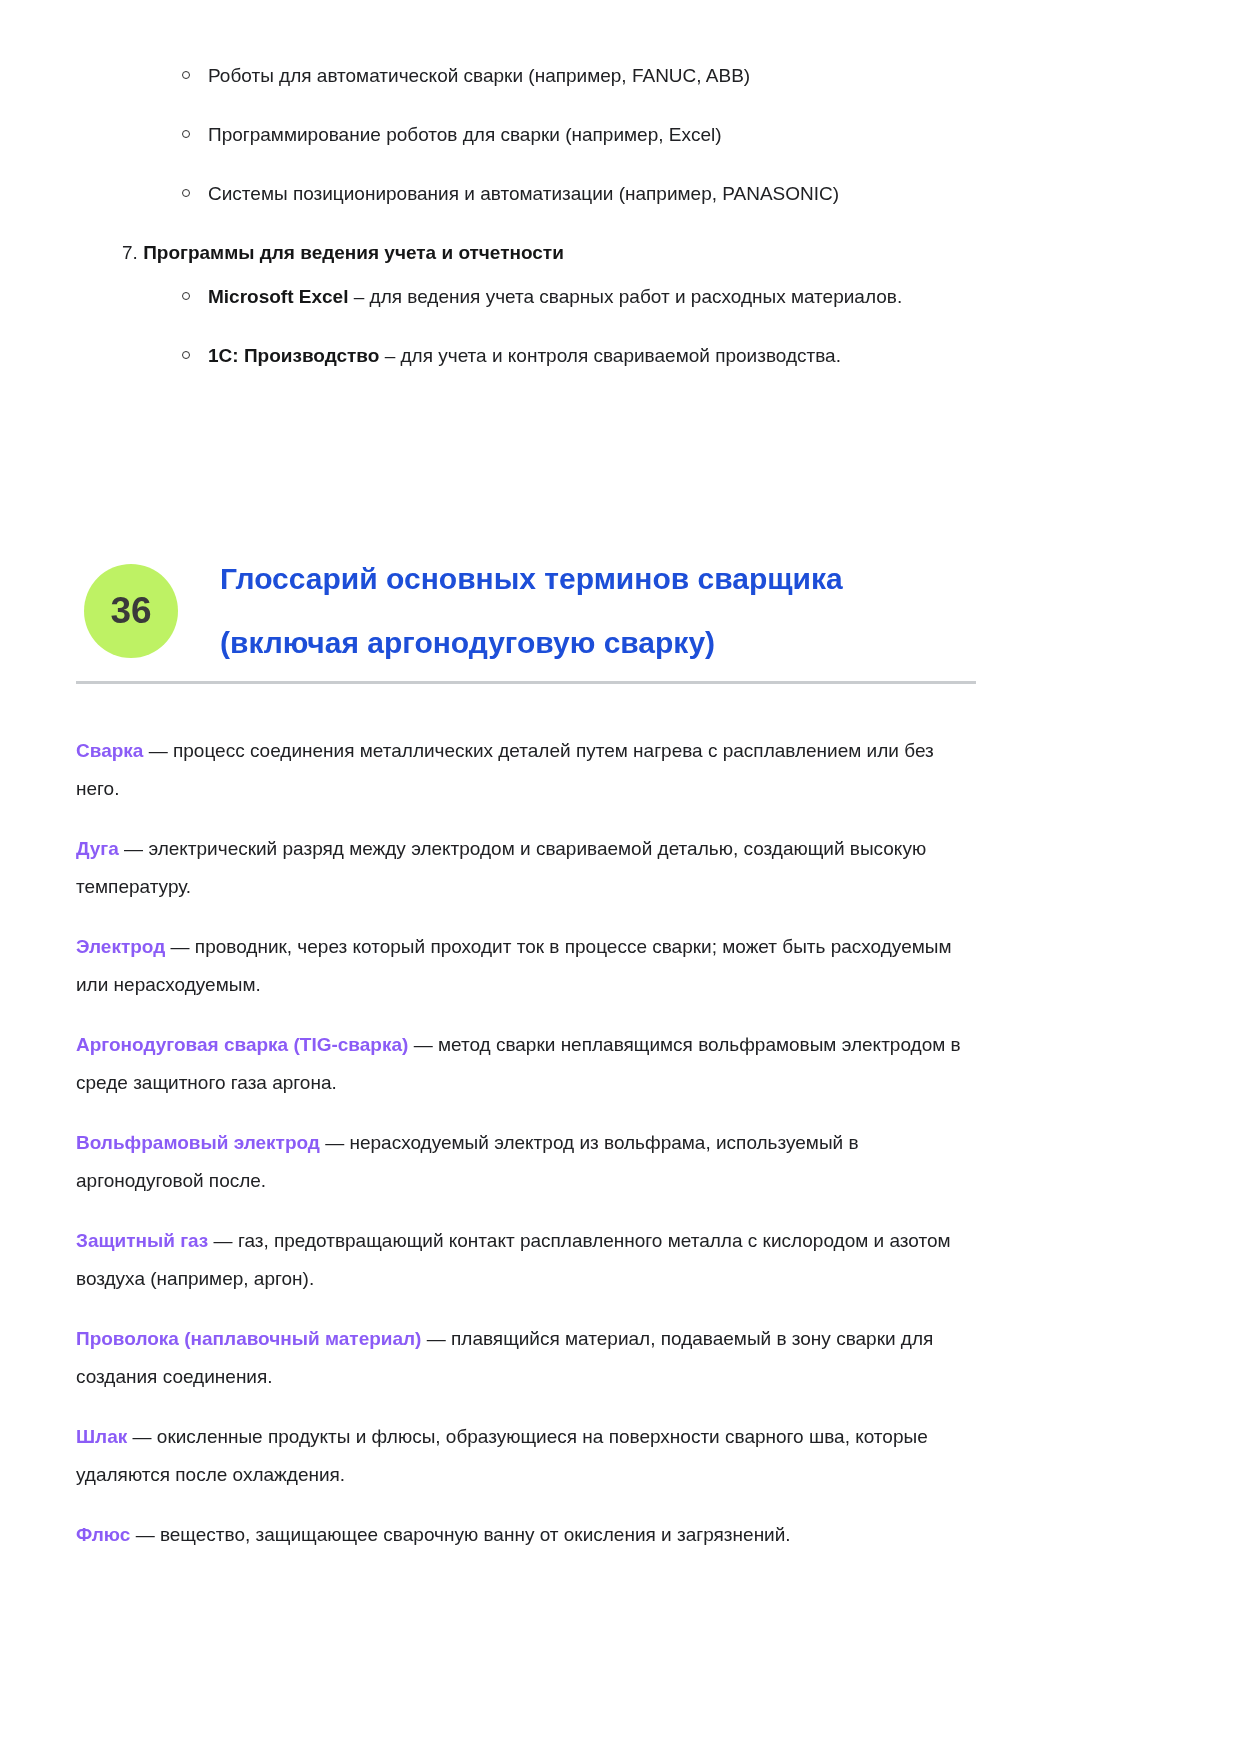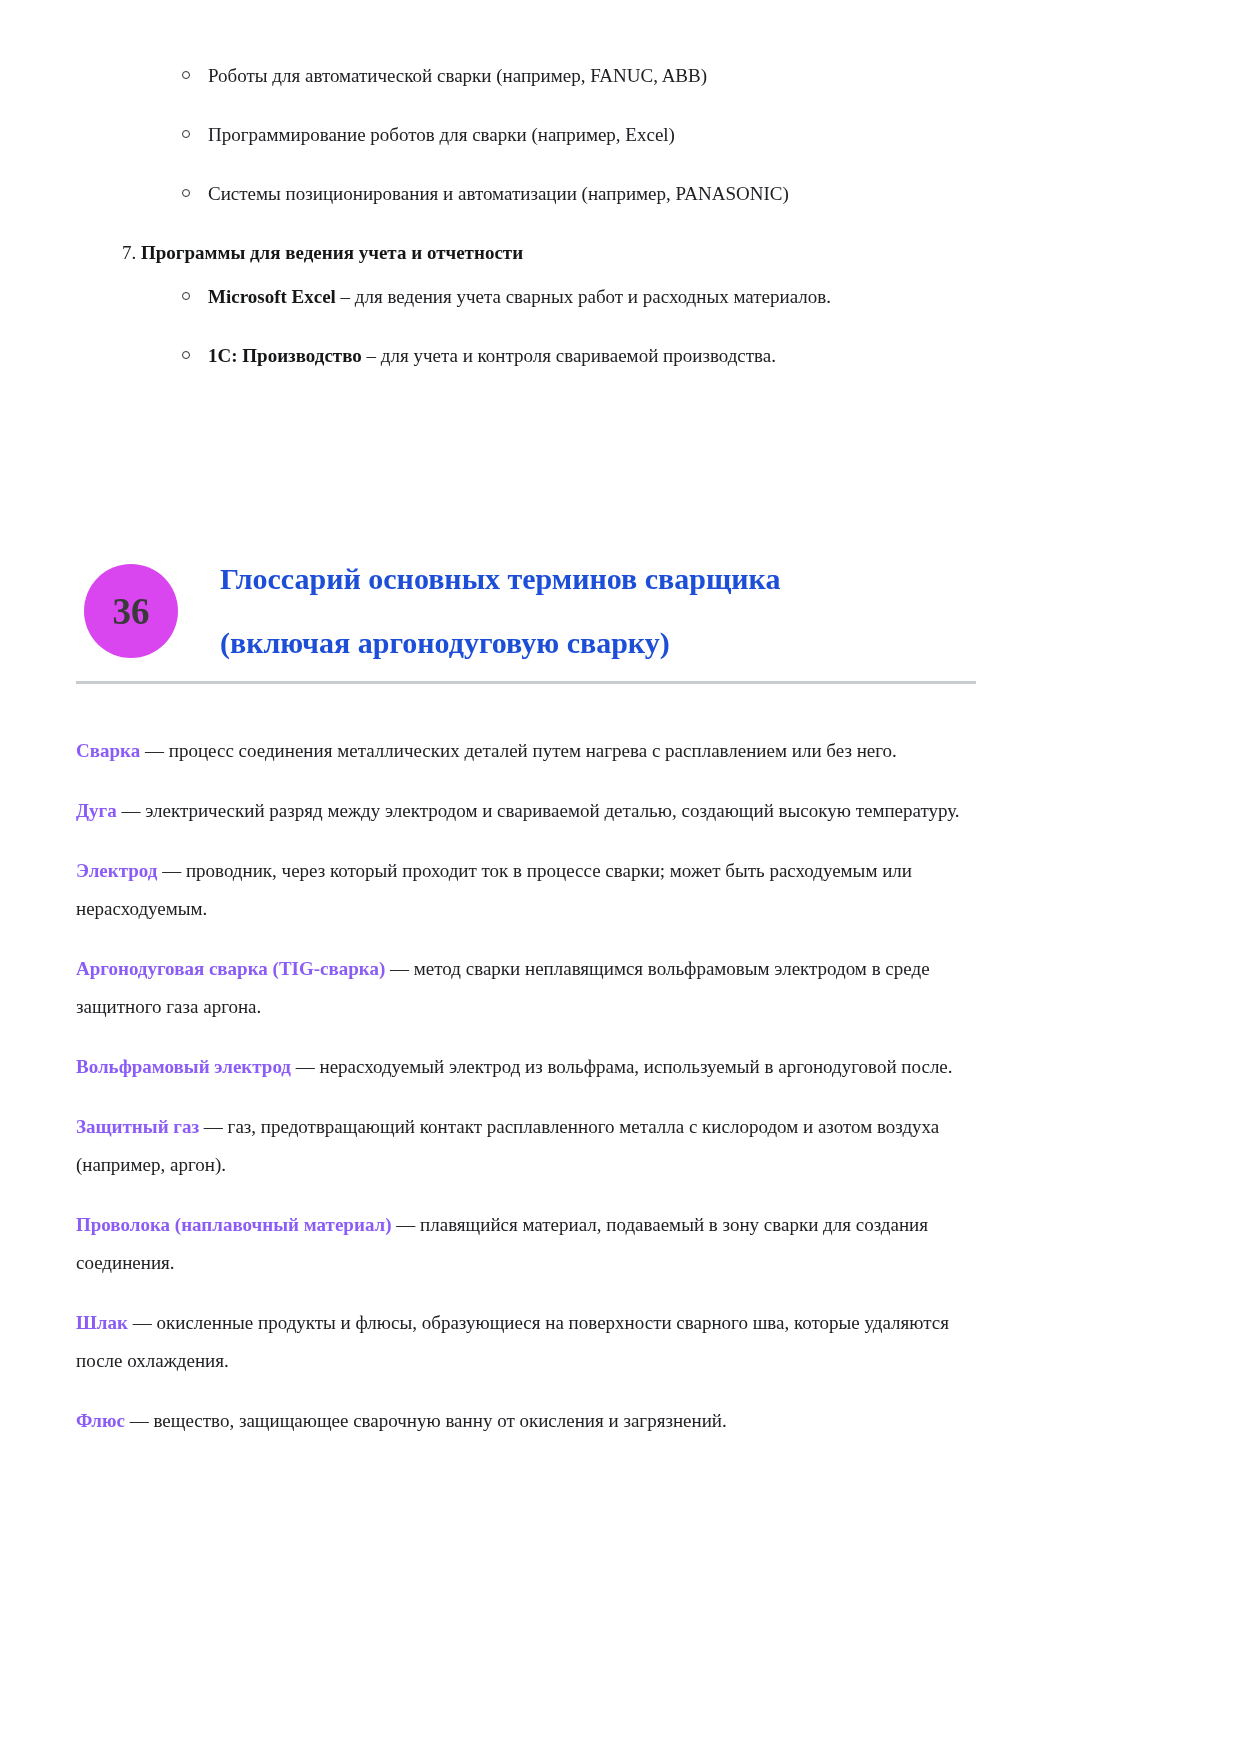--- a/index.html
+++ b/index.html
@@ -2,21 +2,21 @@
 <html><head>
 <meta charset="utf-8">
 <style>
   * { margin:0; padding:0; box-sizing:border-box; }
   html,body { background:#ffffff; }
   .page {
     position:relative;
     width:1052px;
     height:1753px;
     background:#ffffff;
-    font-family:Liberation Serif, serif;
+    font-family:Liberation Sans, sans-serif;
     color:#202124;
     overflow:hidden;
   }
   .content { padding:64px 76px 0 76px; }
 
   
   .bullet-list { list-style:none; }
   .bullet-list li {
     display:flex;
     align-items:flex-start;
@@ -52,21 +52,21 @@
     margin-top:180px;
     display:flex;
     align-items:center;
     gap:42px;
     padding-left:8px;
   }
   .badge {
     flex:0 0 auto;
     width:94px; height:94px;
     border-radius:50%;
-    background:#d946ef;
+    background:#bef264;
     color:#3a3a3a;
     font-size:37px;
     font-weight:bold;
     display:flex;
     align-items:center;
     justify-content:center;
   }
   .section-title {
     font-size:30px;
     font-weight:bold;

